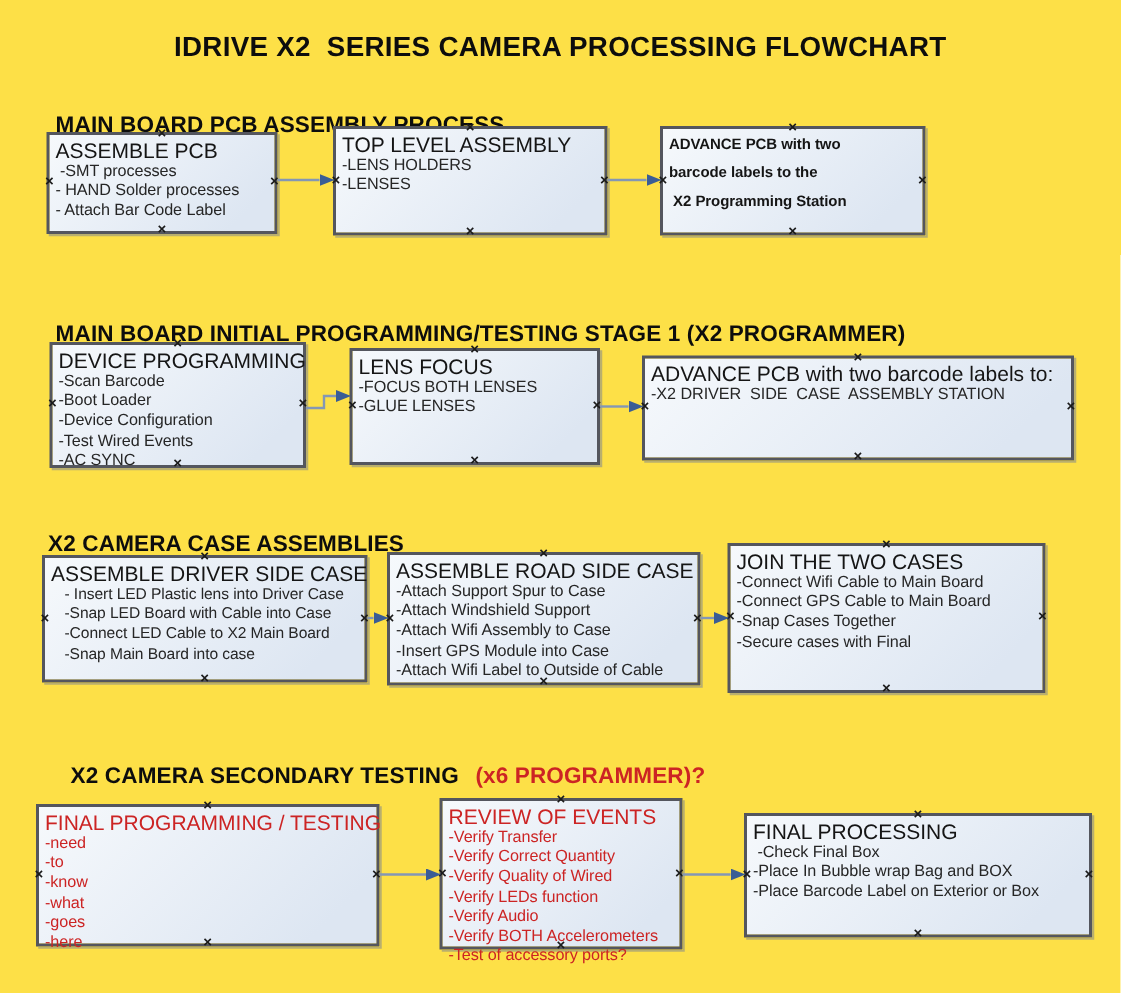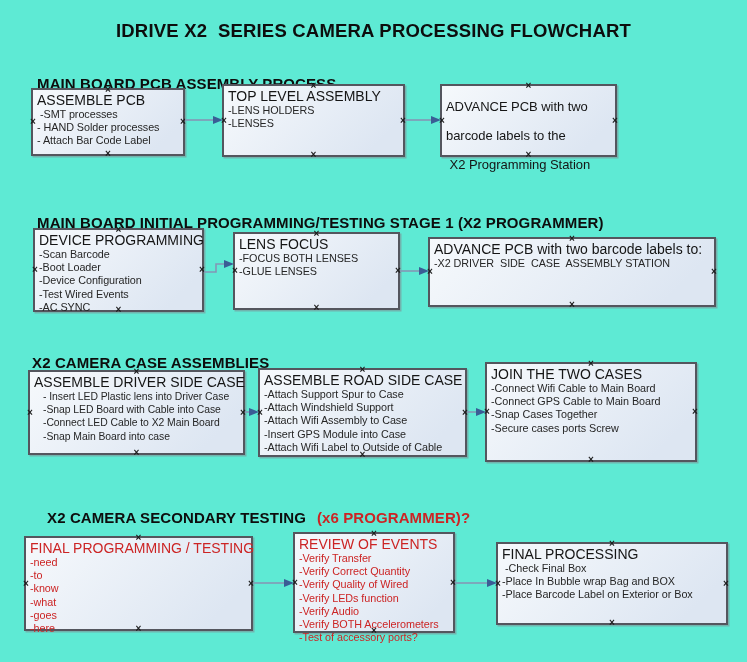--- a/index.html
+++ b/index.html
@@ -1,17 +1,17 @@
 <!DOCTYPE html>
 <html style="--red-accent: #cc2424; --box-fill: #dde6f2; --box-border: #54565e; --connector-line: #8497b5; --connector-head: #3a5d95; --anchor-mark: #1b1b1b;"><head>
 <meta charset="utf-8">
 <style>
   html,body{margin:0;padding:0;background:#ffffff;}
   body{font-family:"Liberation Sans","DejaVu Sans",sans-serif;}
-  #page{position:relative;width:747px;height:662px;background:#5eead4;overflow:hidden;}
+  #page{position:relative;width:747px;height:662px;background:#fde047;overflow:hidden;}
 
   .main-title{
     position:absolute;top:20px;left:0;width:100%;margin:0;
     text-align:center;font-size:18.5px;font-weight:bold;color:#0d0d0d;
     white-space:pre;letter-spacing:0.2px;
   }
   .sec-header{
     position:absolute;margin:0;font-size:15px;font-weight:bold;color:#0d0d0d;
     white-space:pre;letter-spacing:0.1px;
   }
@@ -25,21 +25,21 @@
   }
   .bt{
     font-size:14px;font-weight:normal;color:#151515;
     padding:3px 3px 0 4px;white-space:pre;line-height:15px;
   }
   .bi{
     font-size:10.8px;color:#262626;padding-left:4px;line-height:13.2px;
     white-space:pre;letter-spacing:-0.05px;
   }
   .tight .bi{font-size:10.4px;padding-left:13px;}
-  .bi.bold{font-weight:normal;font-size:13px;line-height:17px;padding-top:12px;color:#151515;}
+  .bi.bold{font-weight:bold;font-size:10px;line-height:17px;padding-top:2px;color:#151515;}
   .fbox.red .bt,.fbox.red .bi{color:var(--red-accent);}
 
   .anchor{
     position:absolute;font-weight:bold;font-size:10px;line-height:1;
     color:var(--anchor-mark);pointer-events:none;
   }
   .anchor.top{top:0;left:50%;transform:translate(-50%,-50%);}
   .anchor.bottom{bottom:0;left:50%;transform:translate(-50%,50%);}
   .anchor.left{left:0;top:50%;transform:translate(-50%,-50%);}
   .anchor.right{right:0;top:50%;transform:translate(50%,-50%);}
@@ -148,21 +148,21 @@
   <span class="anchor top">×</span>
       <span class="anchor bottom">×</span>
       <span class="anchor left">×</span>
       <span class="anchor right">×</span>
     </div>
   <div class="fbox" style="left:485px;top:362px;width:212px;height:100px">
     <div class="bt">JOIN THE TWO CASES</div>
     <div class="bi">-Connect Wifi Cable to Main Board</div>
     <div class="bi">-Connect GPS Cable to Main Board</div>
     <div class="bi">-Snap Cases Together</div>
-    <div class="bi">-Secure cases ports Screw</div>
+    <div class="bi">-Secure cases with Final</div>
   <span class="anchor top">×</span>
       <span class="anchor bottom">×</span>
       <span class="anchor left">×</span>
       <span class="anchor right">×</span>
     </div>
 
   <div class="fbox red" style="left:24px;top:536px;width:229px;height:95px">
     <div class="bt">FINAL PROGRAMMING / TESTING</div>
     <div class="bi">-need</div>
     <div class="bi">-to</div>

